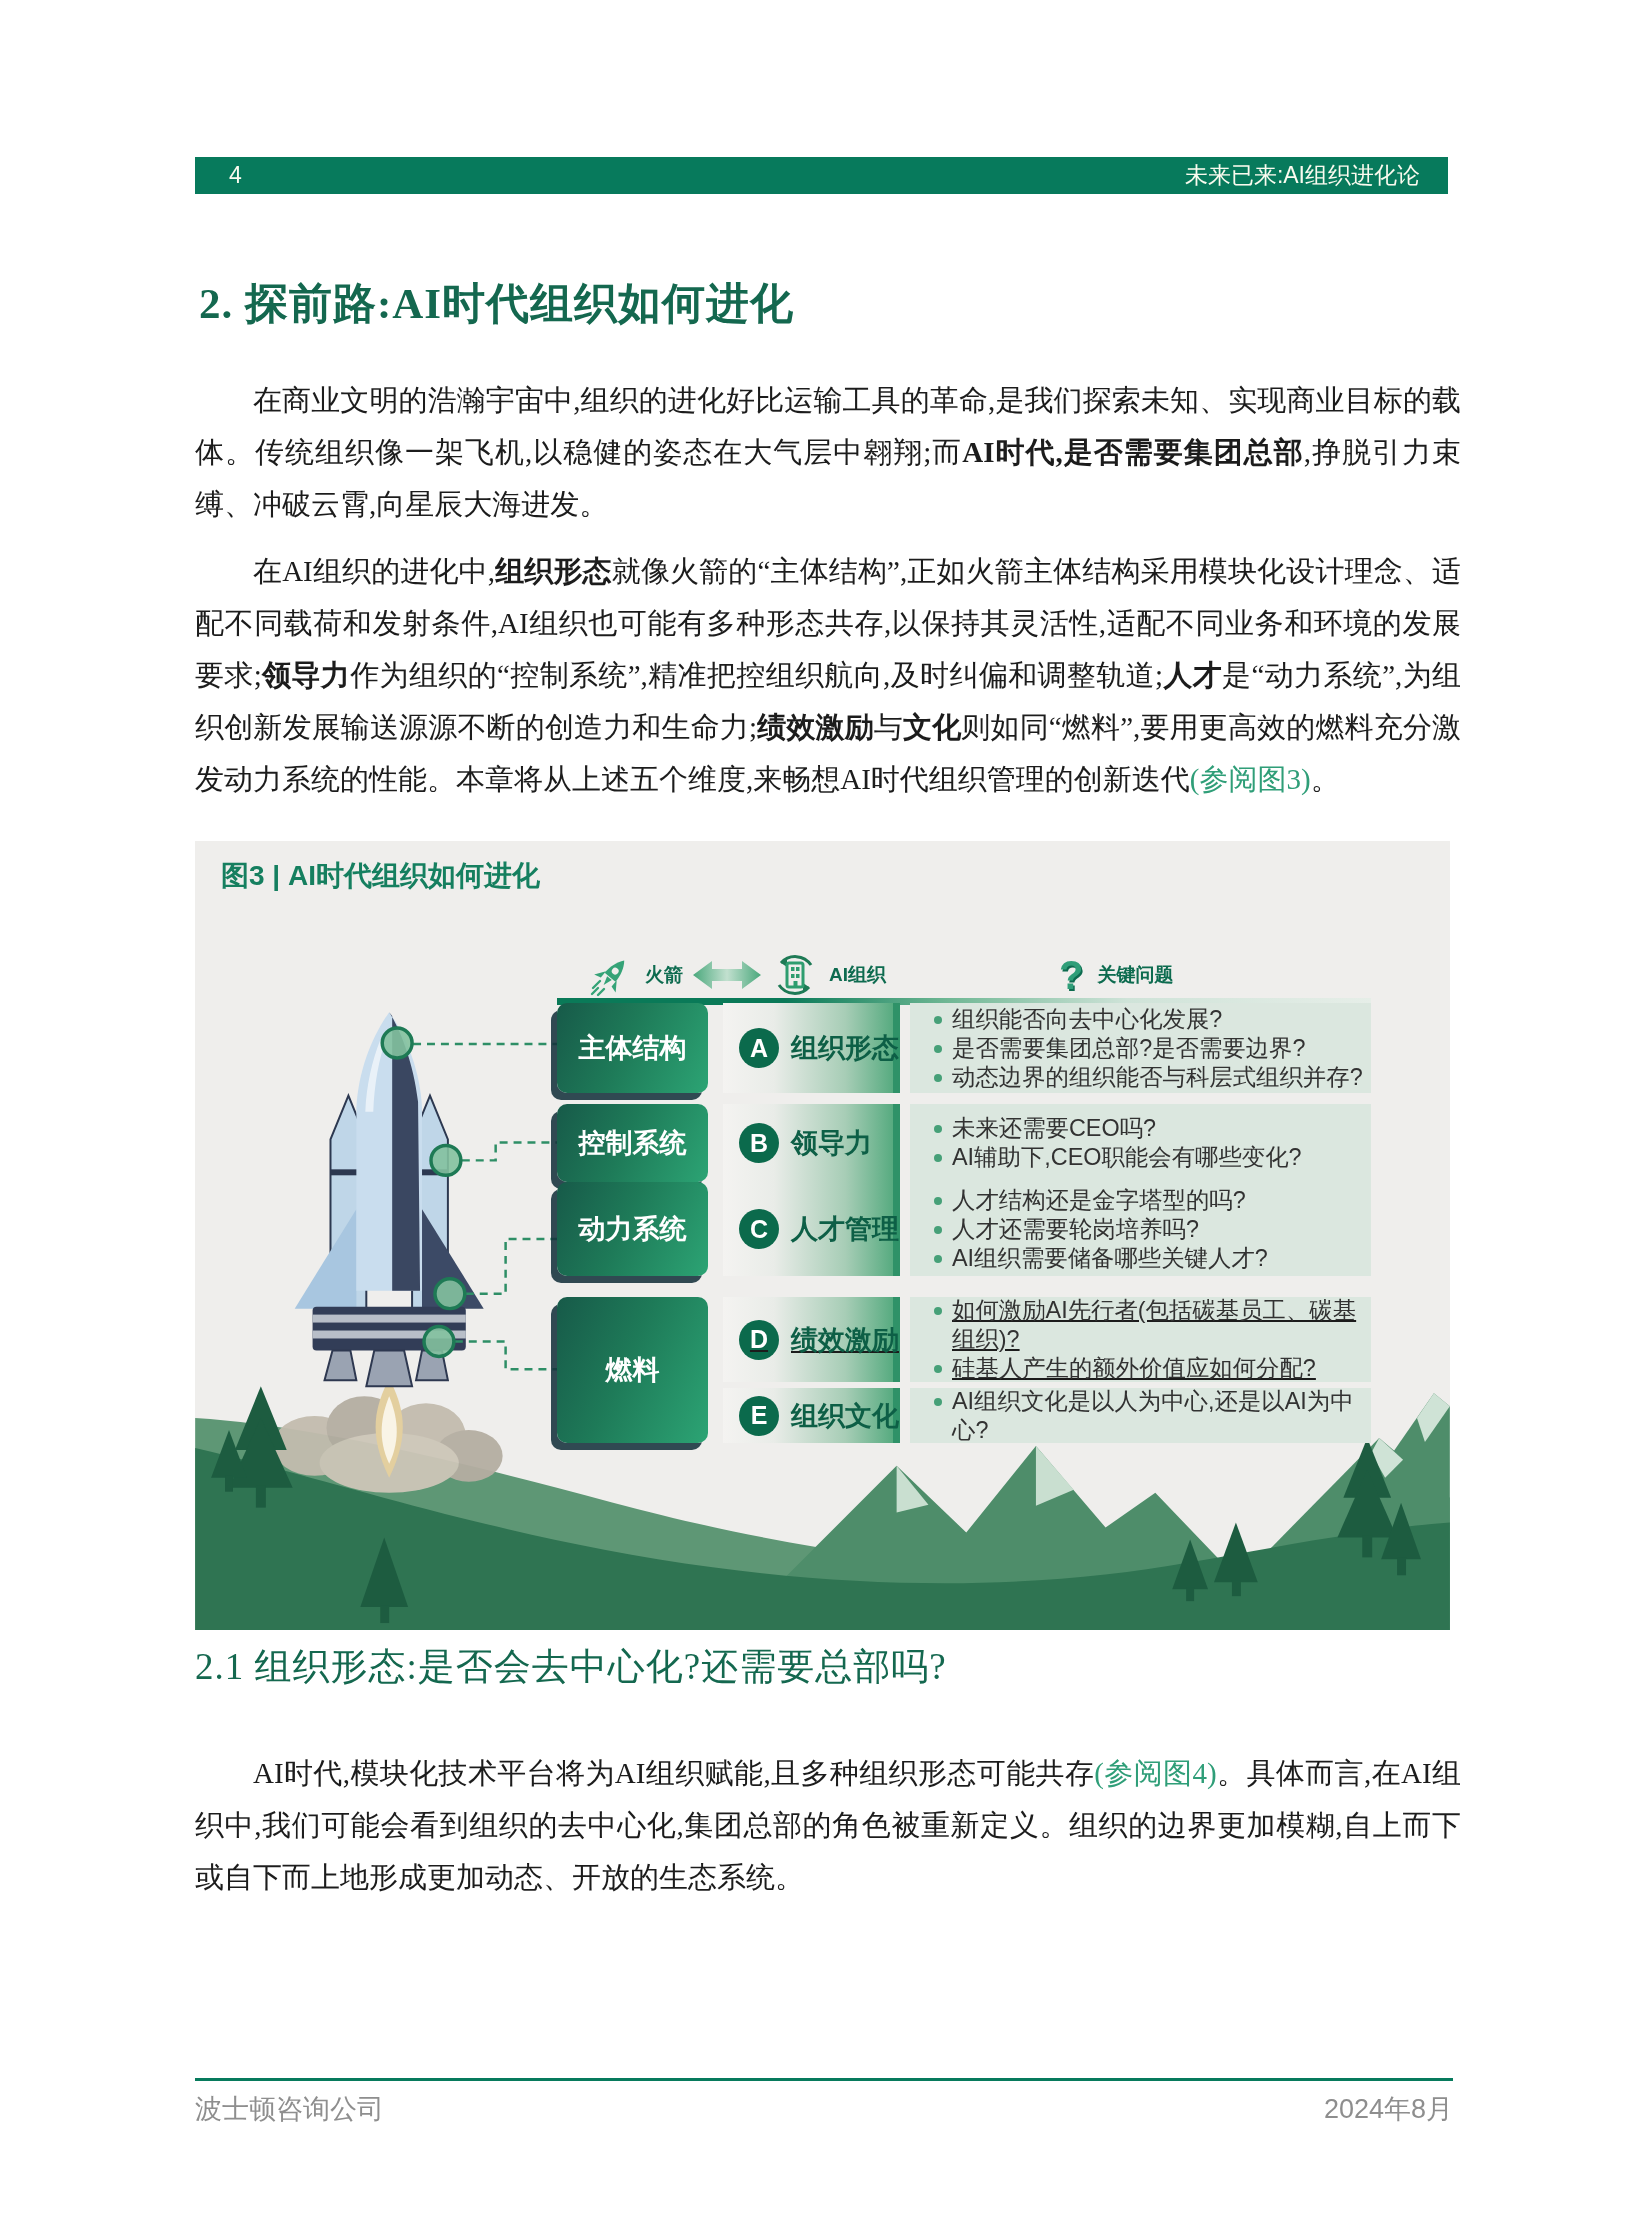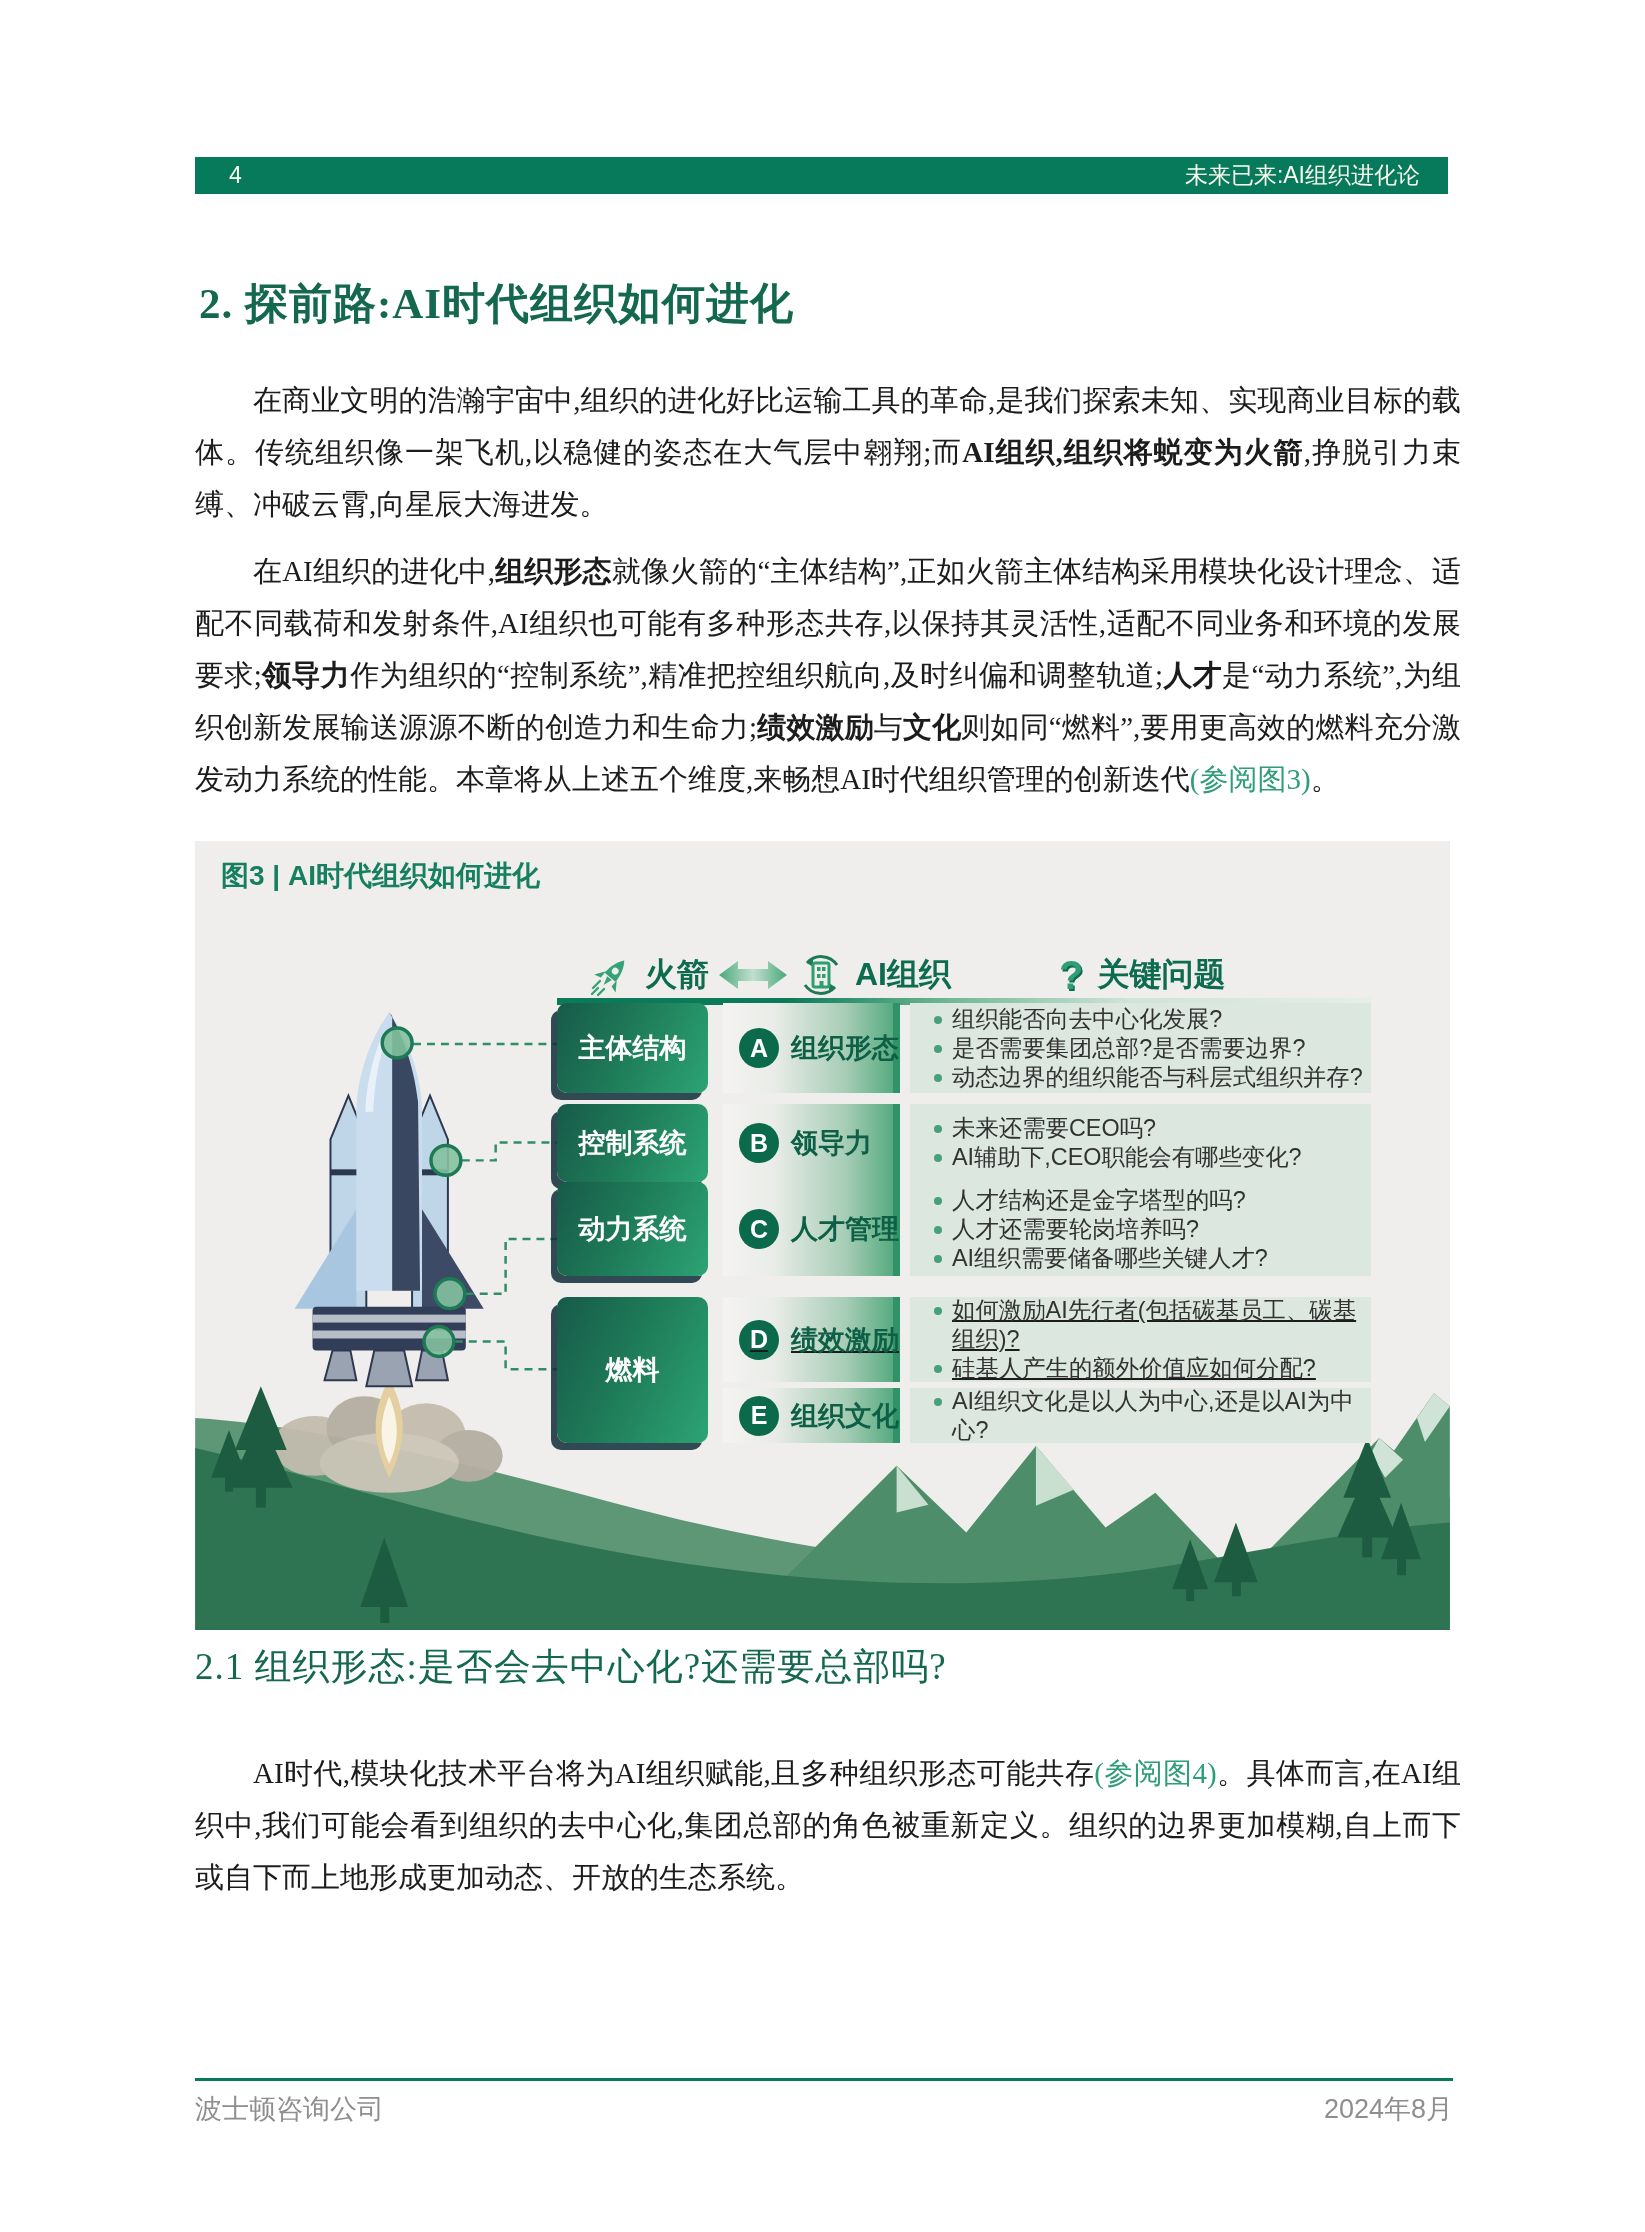--- a/index.html
+++ b/index.html
@@ -24,21 +24,21 @@
 
   
   .figure{position:absolute;left:195px;top:841px;width:1255px;height:789px;
     background:var(--panel-bg,#efeeec);font-family:"Liberation Sans","DejaVu Sans",sans-serif;}
   .fig-title{position:absolute;left:26px;top:16px;font-size:28px;font-weight:bold;
     color:#157f5f;}
   .fig-art{position:absolute;left:0;top:0;width:1255px;height:789px;}
 
   .legend{position:absolute;top:111px;display:flex;align-items:center;gap:10px;height:46px;}
   .legend-left{left:394px;} .legend-q{left:864px;gap:14px;}
-  .legend-label{font-size:32px;font-weight:bold;color:#0d6b4f;}
+  .legend-label{font-size:19px;font-weight:bold;color:#0d6b4f;}
   .qmark{font-size:40px;font-weight:bold;color:#2f9e78;text-shadow:1.5px 1.5px 0 #0d6b4f;}
 
   .fig-divider{position:absolute;left:362px;top:157px;width:814px;height:7px;
     background:linear-gradient(90deg,#0a7a58 0%,#0a7a58 28%,#6fb794 48%,#cfe3d8 70%,#e6eee8 100%);}
 
   .part-box{position:absolute;left:362px;width:151px;border-radius:10px;
     background:linear-gradient(115deg,var(--part-dark,#175a49) 0%,#1e7a58 45%,var(--part-light,#2ca474) 100%);
     color:#fff;font-weight:bold;font-size:27px;display:flex;align-items:center;justify-content:center;
     box-shadow:-6px 7px 0 rgba(22,50,60,0.88);}
   .dim-cell{position:absolute;left:528px;width:177px;box-sizing:border-box;
@@ -65,21 +65,21 @@
 
 <div class="page">
 
   <div class="header-bar">
     <span>4</span>
     <span>未来已来:AI组织进化论</span>
   </div>
 
   <h2 class="h2-title">2. 探前路:AI时代组织如何进化</h2>
 
-  <p class="para" id="p1"><span>在商业文明的浩瀚宇宙中,组织的进化好比运输工具的革命,是我们探索未知、实现商业目标的载体。传统组织像一架飞机,以稳健的姿态在大气层中翱翔;而</span><b>AI组织,组织将蜕变为火箭</b><span>,挣脱引力束缚、冲破云霄,向星辰大海进发。</span></p>
+  <p class="para" id="p1"><span>在商业文明的浩瀚宇宙中,组织的进化好比运输工具的革命,是我们探索未知、实现商业目标的载体。传统组织像一架飞机,以稳健的姿态在大气层中翱翔;而</span><b>AI时代,是否需要集团总部</b><span>,挣脱引力束缚、冲破云霄,向星辰大海进发。</span></p>
 
   <p class="para" id="p2"><span>在AI组织的进化中,</span><b>组织形态</b><span>就像火箭的“主体结构”,正如火箭主体结构采用模块化设计理念、适配不同载荷和发射条件,AI组织也可能有多种形态共存,以保持其灵活性,适配不同业务和环境的发展要求;</span><b>领导力</b><span>作为组织的“控制系统”,精准把控组织航向,及时纠偏和调整轨道;</span><b>人才</b><span>是“动力系统”,为组织创新发展输送源源不断的创造力和生命力;</span><b>绩效激励</b><span>与</span><b>文化</b><span>则如同“燃料”,要用更高效的燃料充分激发动力系统的性能。本章将从上述五个维度,来畅想AI时代组织管理的创新迭代</span><span class="ref-link">(参阅图3)</span><span>。</span></p>
 
   <div class="figure">
 
     <svg class="fig-art" viewBox="0 0 1261 793">
 
       <g>
         <path d="M0,580 C120,588 260,622 420,665 C560,702 660,718 780,728 L780,793 L0,793 Z" fill="#5e9775"></path>
         <path d="M540,793 L705,628 L775,695 L845,608 L915,690 L965,655 L1075,770 L1075,793 Z" fill="#4e8d6a"></path>

